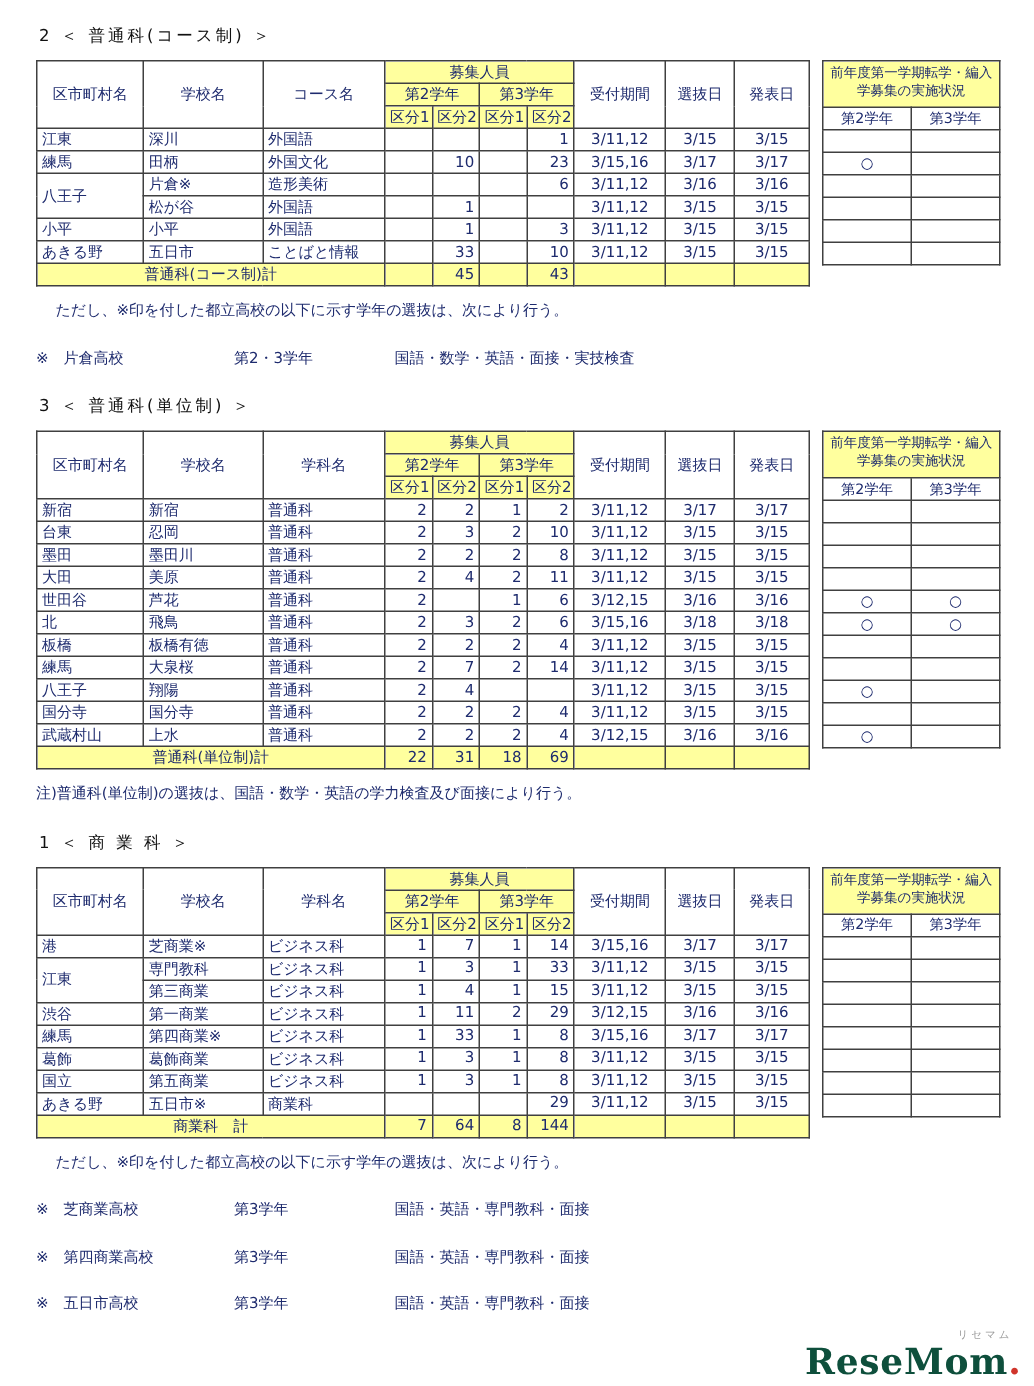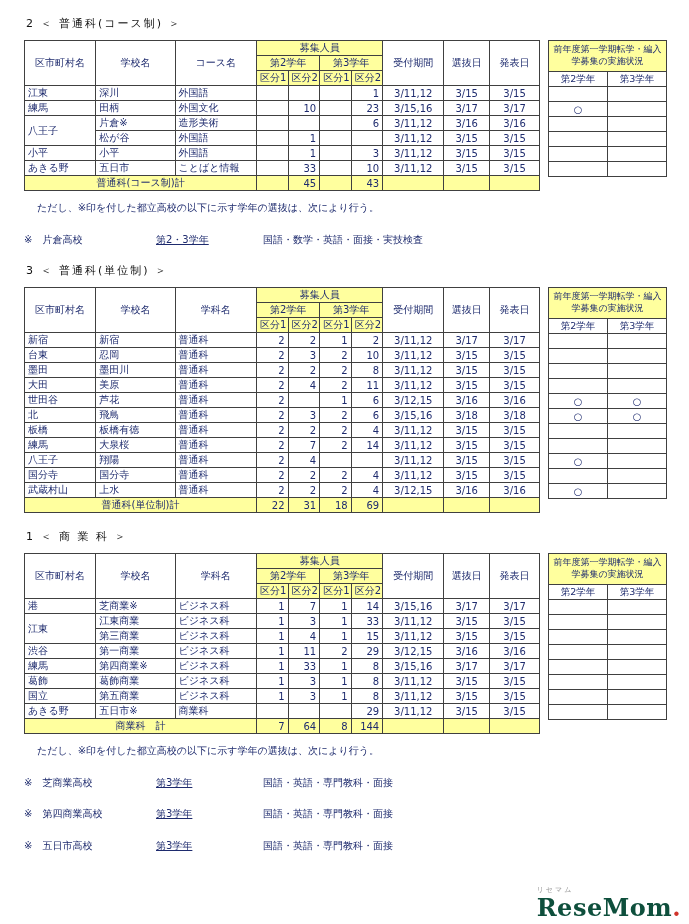--- a/index.html
+++ b/index.html
@@ -26,22 +26,22 @@
   .num { text-align:right; }
   .ctr { text-align:center; }
   .tl  { text-align:left; }
   .prev-head { white-space:normal; font-size:9px; line-height:1.3; height:31px; padding:0 4px; }
   .side th.gr { font-size:9.5px; }
   .notes { margin-top:9px; font-size:10px; line-height:1.55; }
   .notes .ind { padding-left:13px; }
   .specials { margin-top:13px; }
   .sp-line { display:flex; margin-top:16px; white-space:nowrap; }
   .sp-school { width:132px; }
-  .sp-grade  { width:107px;text-decoration:underline; }
-  .logo { position:absolute; right:8px; bottom:4px; line-height:1; }
+  .sp-grade  { width:107px; }
+  .logo { position:absolute; right:8px; bottom:4px; text-align:right; line-height:1; }
   .logo-kana { display:block; font-size:7px; color:#999; letter-spacing:2px; margin:0 6px 2px 0; }
   .logo-name { font-size:24px; font-weight:bold; color:#0e4f3c; letter-spacing:0.5px;
                font-family:"DejaVu Serif","Liberation Serif",serif; }
   .logo-dot { color:#d0342b; }
 </style>
 </head>
 <body>
 
 <div class="page">
 
@@ -461,20 +461,23 @@
               <td class="ctr"></td>
             </tr>
           <tr>
               <td class="ctr">○</td>
               <td class="ctr"></td>
             </tr>
         </tbody>
       </table>
     </div>
 
+    <div class="notes">
+      <div>注)普通科(単位制)の選抜は、国語・数学・英語の学力検査及び面接により行う。</div>
+    </div>
   </div>
 
   <div class="sec">
     <div class="sec-title">1 ＜ 商 業 科 ＞</div>
     <div class="twrap">
       <table class="main">
         <colgroup>
           <col style="width:70px">
             <col style="width:78px">
             <col style="width:80px">
@@ -515,21 +518,21 @@
             <td class="num">1</td>
             <td class="num">7</td>
             <td class="num">1</td>
             <td class="num">14</td>
             <td class="ctr">3/15,16</td>
             <td class="ctr">3/17</td>
             <td class="ctr">3/17</td>
           </tr>
           <tr>
             <td class="tl" rowspan="2">江東</td>
-            <td class="tl">江東商業</td>
+            <td class="tl">専門教科</td>
             <td class="tl">ビジネス科</td>
             <td class="num">1</td>
             <td class="num">3</td>
             <td class="num">1</td>
             <td class="num">33</td>
             <td class="ctr">3/11,12</td>
             <td class="ctr">3/15</td>
             <td class="ctr">3/15</td>
           </tr>
           <tr>

